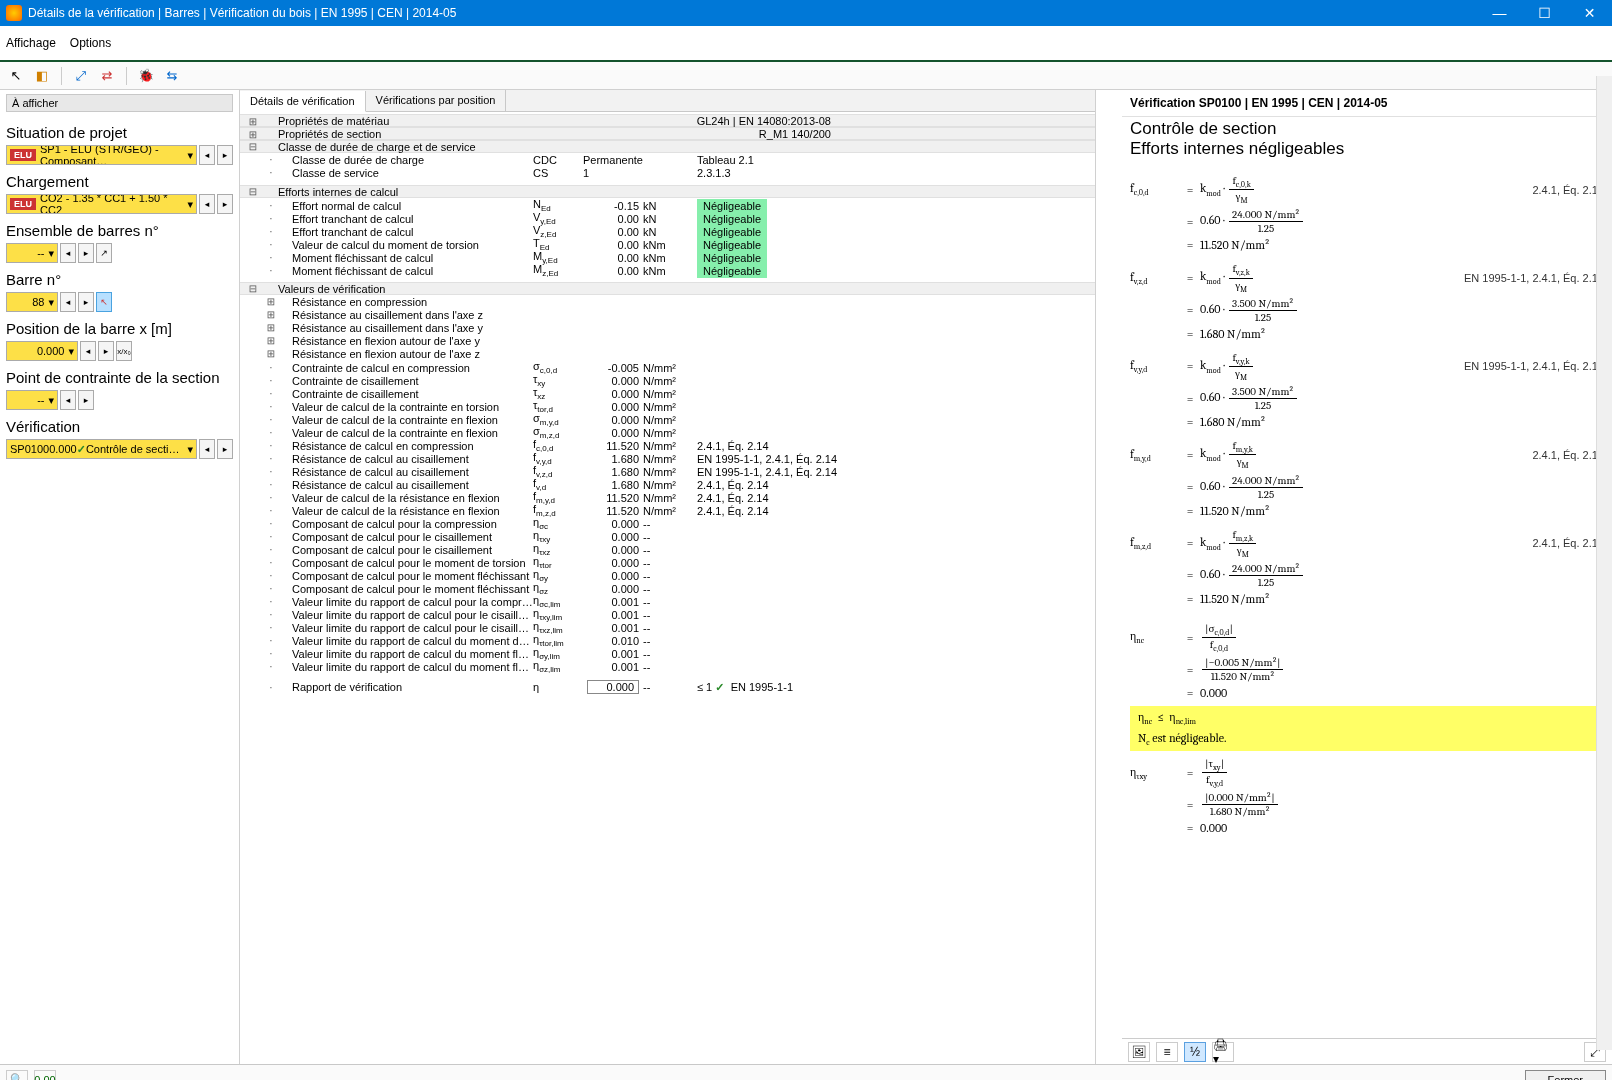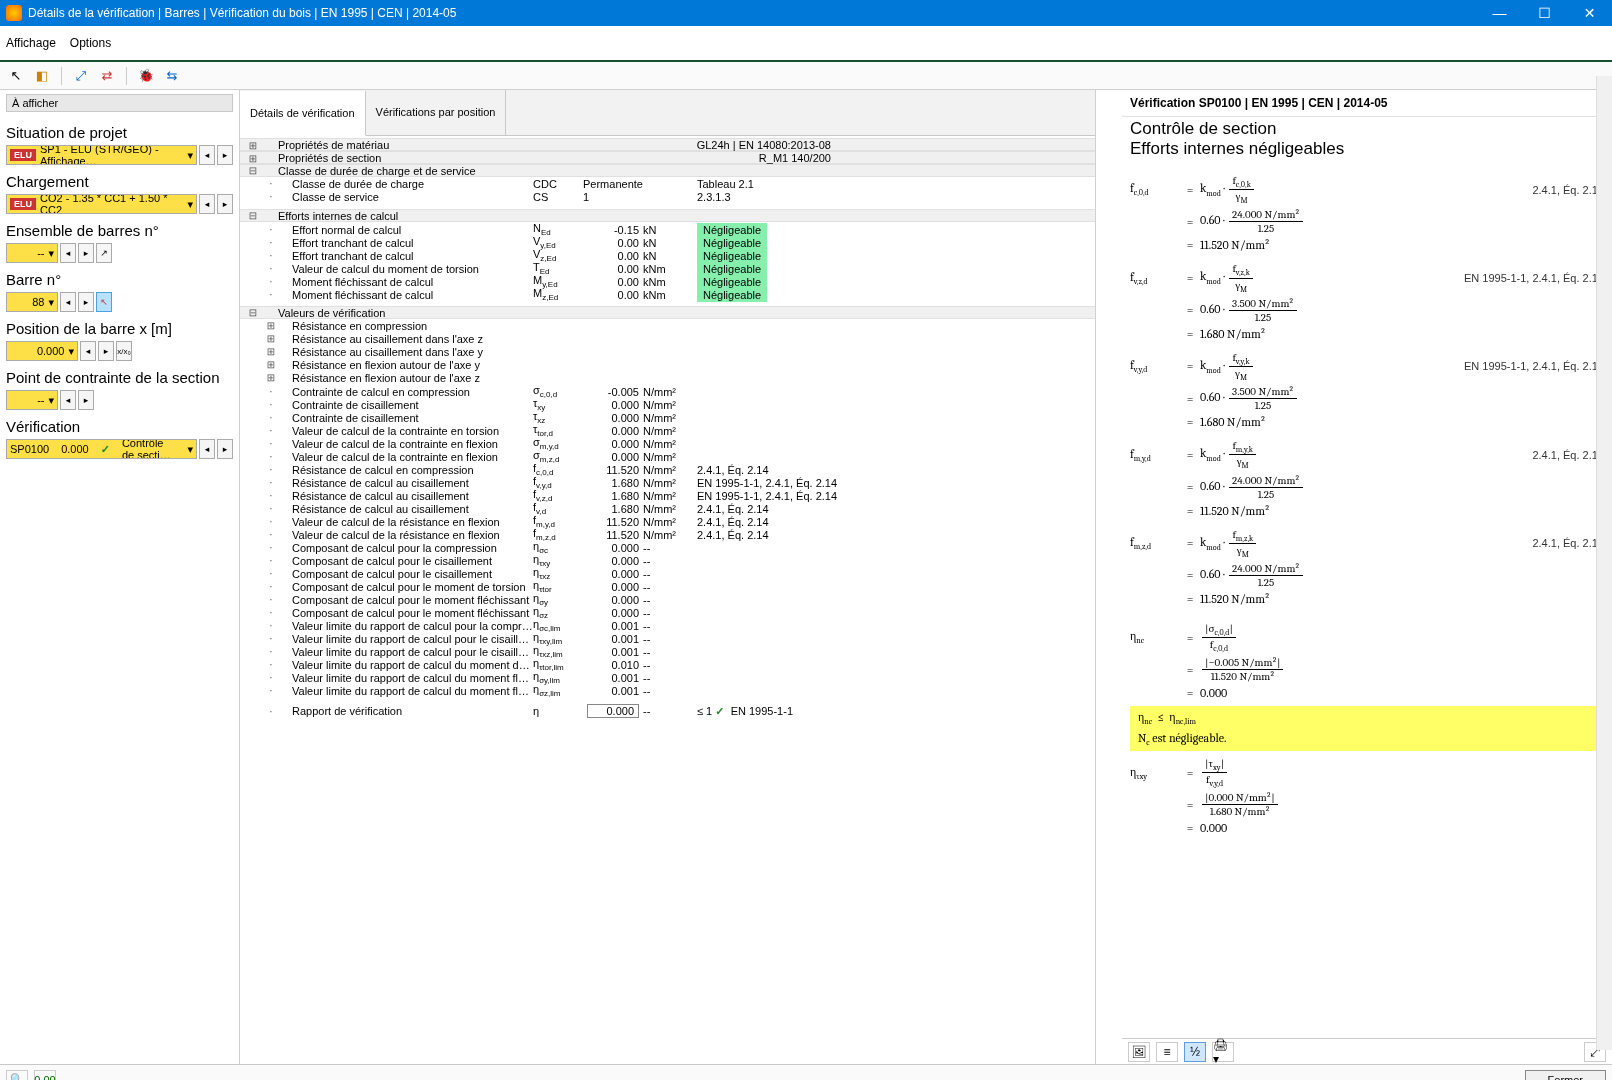--- a/index.html
+++ b/index.html
@@ -22,21 +22,21 @@
 .lp-head { background:#e8e8e8; border:1px solid #c8c8c8; padding:2px 5px; font-size:11px; margin-bottom:4px; }
 .lp-label { font-size:15px; margin-top:6px; margin-bottom:2px; }
 .lp-row { display:flex; align-items:center; gap:2px; }
 .lp-row .combo { flex:1; height:20px; border:1px solid #aaa; background:#fde047; padding:1px 3px; font-size:11px; display:flex; align-items:center; overflow:hidden; }
 .badge-elu { background:#cc3333; color:#fff; font-weight:bold; font-size:9px; padding:1px 4px; margin-right:4px; }
 .smbtn { width:16px; height:20px; border:1px solid #aaa; background:#f5f5f5; display:flex;align-items:center;justify-content:center; font-size:9px; }
 .check { color:#2a8a2a; font-weight:bold; }
 
 .centerpanel { flex: 1; display:flex; flex-direction:column; border-right:1px solid #d0d0d0; }
 .tabs { display:flex; border-bottom:1px solid #c8c8c8; background:#f2f2f2; }
-.tab { padding:16px 10px; font-size:11px; border-right:1px solid #c8c8c8; }
+.tab { padding:4px 10px; font-size:11px; border-right:1px solid #c8c8c8; }
 .tab.active { background:#fff; border-bottom:1px solid #fff; position:relative; top:1px; }
 .tree { flex:1; overflow-y:auto; padding:2px 0; font-size:11px; }
 .trow { display:grid; grid-template-columns: 22px 14px 255px 50px 60px 54px 140px; padding:0 2px; height:13px; align-items:center; white-space:nowrap; }
 .trow.header { background:#f0f0f0; border-top:1px solid #e0e0e0; border-bottom:1px solid #e0e0e0; }
 .trow .toggle { text-align:center; color:#555; font-size:10px; }
 .trow .name { overflow:hidden; text-overflow:ellipsis; }
 .trow .sym { font-style:normal; }
 .trow .val { text-align:right; padding-right:4px; }
 .trow .unit { }
 .trow .ref { }
@@ -100,21 +100,21 @@
 
 <div class="main">
 
   <div class="leftpanel">
     <div class="lp-head">À afficher</div>
 
     <div class="lp-label">Situation de projet</div>
     <div class="lp-row">
       <div class="combo">
         <span class="badge-elu">ELU</span>
-        <span>SP1 - ELU (STR/GEO) - Affichage…</span>
+        <span>SP1 - ELU (STR/GEO) - Composant…</span>
         <span style="margin-left:auto;">▾</span>
       </div>
       <div class="smbtn">◂</div>
       <div class="smbtn">▸</div>
     </div>
 
     <div class="lp-label">Chargement</div>
     <div class="lp-row">
       <div class="combo">
         <span class="badge-elu">ELU</span>
@@ -163,21 +163,21 @@
       <div class="combo" style="flex:0 0 52px;justify-content:flex-end;">
         <span>--</span>
         <span style="margin-left:4px;">▾</span>
       </div>
       <div class="smbtn">◂</div>
       <div class="smbtn">▸</div>
     </div>
 
     <div class="lp-label">Vérification</div>
     <div class="lp-row">
-      <div class="combo" style="gap:12px;">
+      <div class="combo" style="gap:0;">
         <span>SP0100</span>
         <span>0.000</span>
         <span class="check">✓</span>
         <span>Contrôle de secti…</span>
         <span style="margin-left:auto;">▾</span>
       </div>
       <div class="smbtn">◂</div>
       <div class="smbtn">▸</div>
     </div>
   </div>

